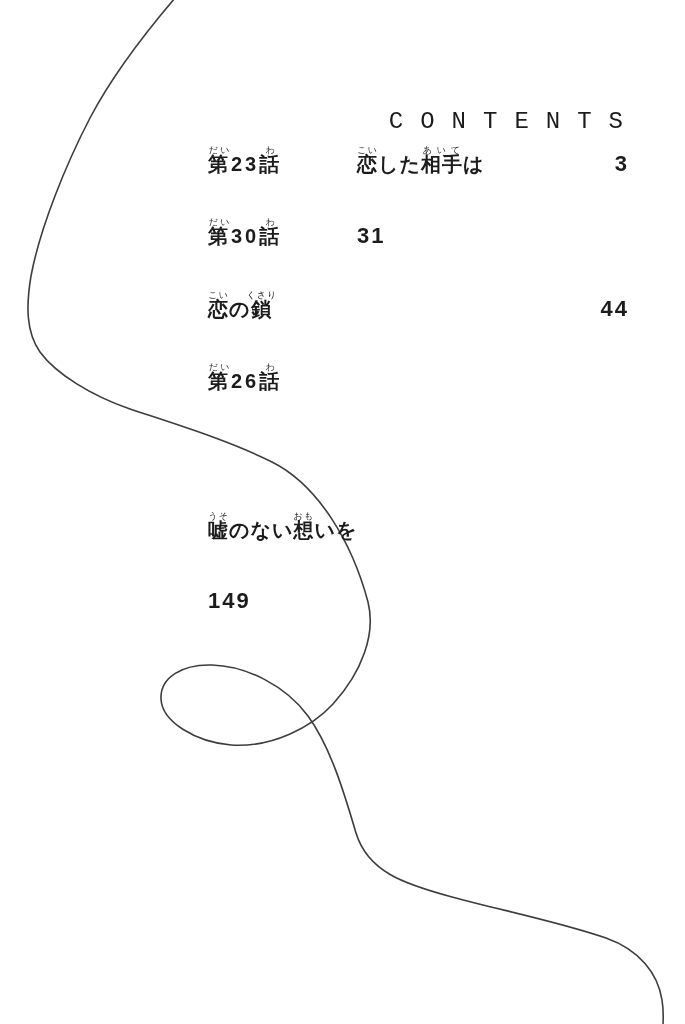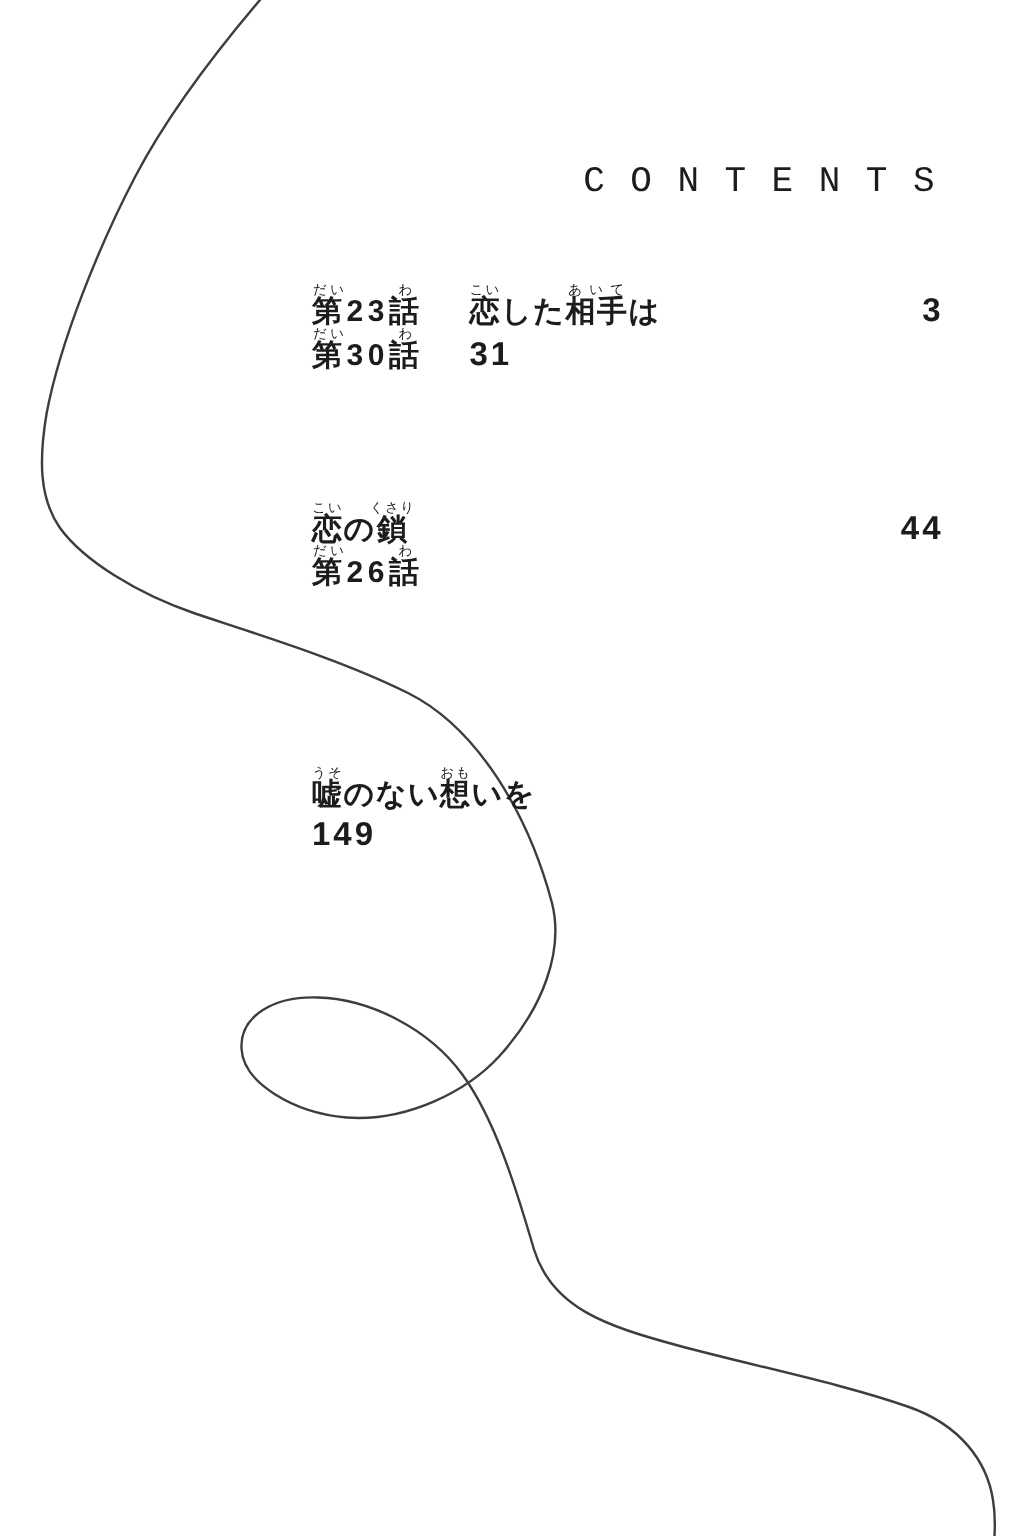--- a/index.html
+++ b/index.html
@@ -33,33 +33,33 @@
     margin-top: 26px;
   }
   .toc { position: absolute; left: 0; top: 0; width: 100%; }
   .toc-row {
     position: absolute;
     left: 208px;
     right: 56px;
     display: flex;
     align-items: baseline;
     white-space: nowrap;
+    gap: 44px;
   }
   .toc-row .chapter {
     flex: 0 0 105px;
     font-size: 20px;
     font-weight: 600;
     letter-spacing: 3px;
   }
   .toc-row .title {
     flex: 1 1 auto;
     font-size: 20px;
     font-weight: 600;
     letter-spacing: 1px;
-    margin-top: 43px;
   }
   .toc-row .pagenum {
     flex: 0 0 auto;
     font-size: 22px;
     font-weight: 600;
     letter-spacing: 2px;
     text-align: right;
   }
   ruby { ruby-position: over; }
   rt {

